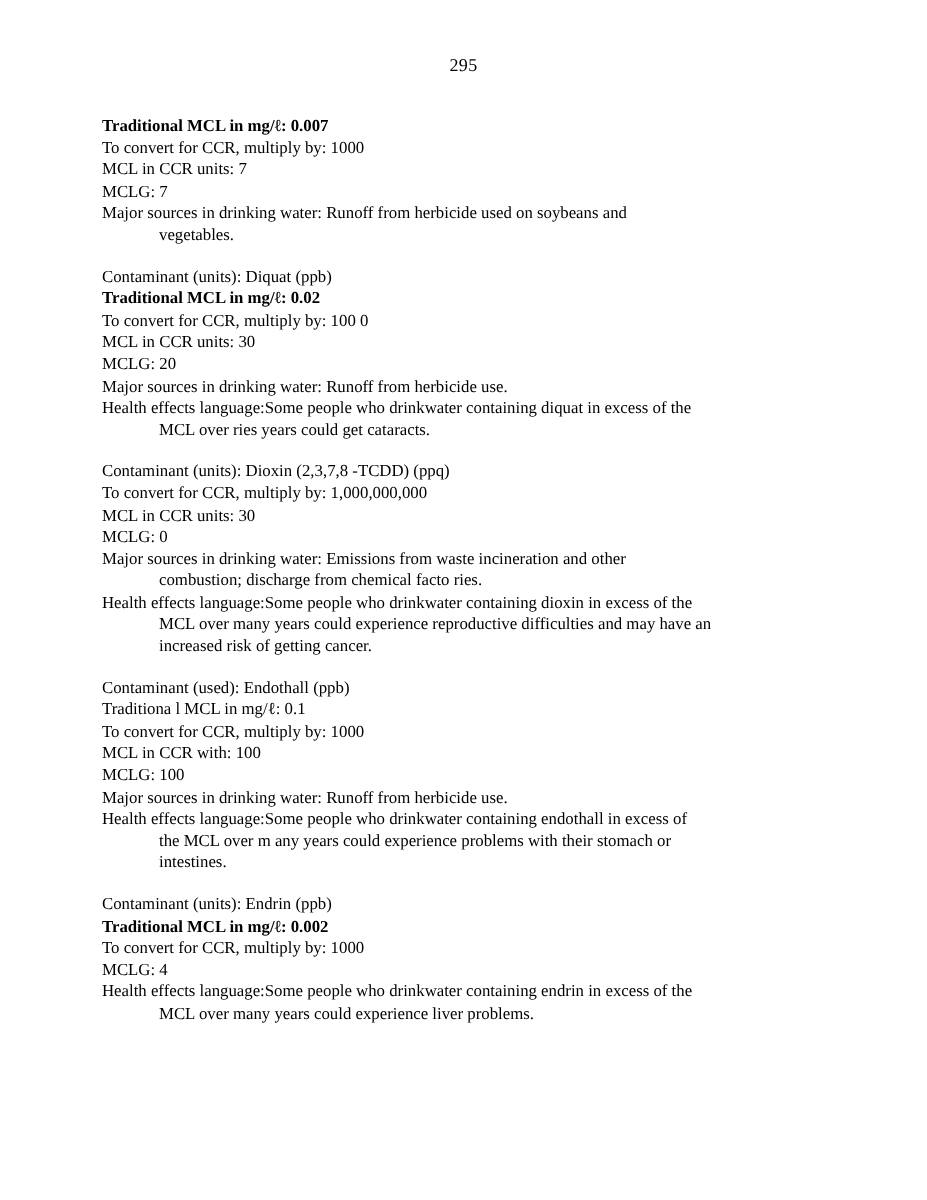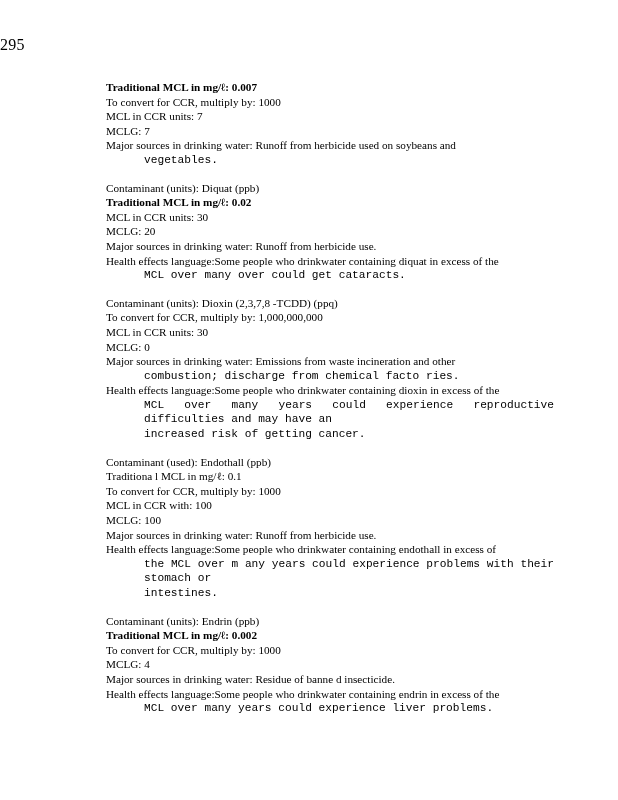--- a/index.html
+++ b/index.html
@@ -16,29 +16,29 @@
     overflow: hidden;
   }
   .page {
     width: 618px;
     height: 800px;
     box-sizing: border-box;
     padding: 0;
     position: relative;
   }
   .page-number {
-    text-align: left;
-    font-size: 16px;
+    text-align: center;
+    font-size: 12px;
     margin-top: 36px;
     margin-bottom: 0;
     letter-spacing: 0.2px;
   }
   .content {
     margin-top: 26px;
-    margin-left: 106px;
+    margin-left: 68px;
     margin-right: 64px;
   }
   .entry {
     margin-bottom: 13px;
   }
   .line {
     font-size: 11.2px;
     line-height: 14.6px;
     margin: 0;
     text-align: justify;
@@ -47,45 +47,45 @@
   .line.bold {
     font-weight: bold;
   }
   .hang {
     padding-left: 0;
   }
   .hang .cont {
     display: block;
     padding-left: 38px;
     text-align: justify;
-    font-family: Liberation Mono, monospace;
   }
 </style>
 </head>
 <body>
 
 <div class="page">
 
   <div class="page-number">295</div>
 
   <div class="content">
       <div class="entry">
         <p class="line bold">Traditional MCL in mg/ℓ:  0.007</p>
         <p class="line">To convert  for  CCR,  multiply  by:  1000</p>
         <p class="line">MCL   in  CCR   units:   7</p>
         <p class="line">MCLG:     7</p>
         <p class="line hang">Major  sources   in  drinking  water:   Runoff  from  herbicide   used  on  soybeans   and<span class="cont">vegetables.</span></p>
       </div>
       <div class="entry">
         <p class="line">Contaminant     (units):    Diquat   (ppb)</p>
         <p class="line bold">Traditional MCL in mg/ℓ:  0.02</p>
+        <p class="line">To convert  for  CCR,  multiply  by:  100 0</p>
         <p class="line">MCL  in CCR   units:   30</p>
         <p class="line">MCLG:     20</p>
         <p class="line">Major  sources   in drinking  water:   Runoff  from  herbicide   use.</p>
-        <p class="line hang">Health   effects   language:Some      people  who  drinkwater   containing   diquat  in  excess  of  the<span class="cont">MCL   over  many   over   could   get  cataracts.</span></p>
+        <p class="line hang">Health   effects   language:Some      people  who  drinkwater   containing   diquat  in  excess  of  the<span class="cont">MCL   over  ries   years   could   get  cataracts.</span></p>
       </div>
       <div class="entry">
         <p class="line">Contaminant     (units):    Dioxin   (2,3,7,8  -TCDD)   (ppq)</p>
         <p class="line">To convert  for  CCR,  multiply  by:  1,000,000,000</p>
         <p class="line">MCL   in CCR   units:   30</p>
         <p class="line">MCLG:     0</p>
         <p class="line hang">Major   sources   in drinking  water:   Emissions   from   waste  incineration    and  other<span class="cont">combustion;    discharge   from  chemical    facto ries.</span></p>
         <p class="line hang">Health   effects   language:Some      people  who drinkwater   containing   dioxin  in  excess   of  the<span class="cont">MCL   over  many   years   could  experience    reproductive     difficulties   and may  have  an</span><span class="cont">increased    risk  of getting   cancer.</span></p>
       </div>
       <div class="entry">
@@ -95,18 +95,17 @@
         <p class="line">MCL  in CCR   with:   100</p>
         <p class="line">MCLG:     100</p>
         <p class="line">Major  sources   in drinking  water:   Runoff  from  herbicide   use.</p>
         <p class="line hang">Health   effects   language:Some      people  who drinkwater   containing   endothall   in excess   of<span class="cont">the  MCL   over  m any  years   could  experience    problems    with  their  stomach   or</span><span class="cont">intestines.</span></p>
       </div>
       <div class="entry">
         <p class="line">Contaminant     (units):    Endrin   (ppb)</p>
         <p class="line bold">Traditional MCL in mg/ℓ:  0.002</p>
         <p class="line">To convert  for  CCR,  multiply  by:  1000</p>
         <p class="line">MCLG:     4</p>
-        <p class="line">Major   sources   in drinking   water:   Residue   of banne d insecticide.</p>
         <p class="line hang">Health  effects   language:Some      people  who drinkwater   containing   endrin  in  excess   of  the<span class="cont">MCL   over  many   years   could  experience    liver  problems.</span></p>
       </div>
     </div>
 
 </div>
 
 </body></html>

